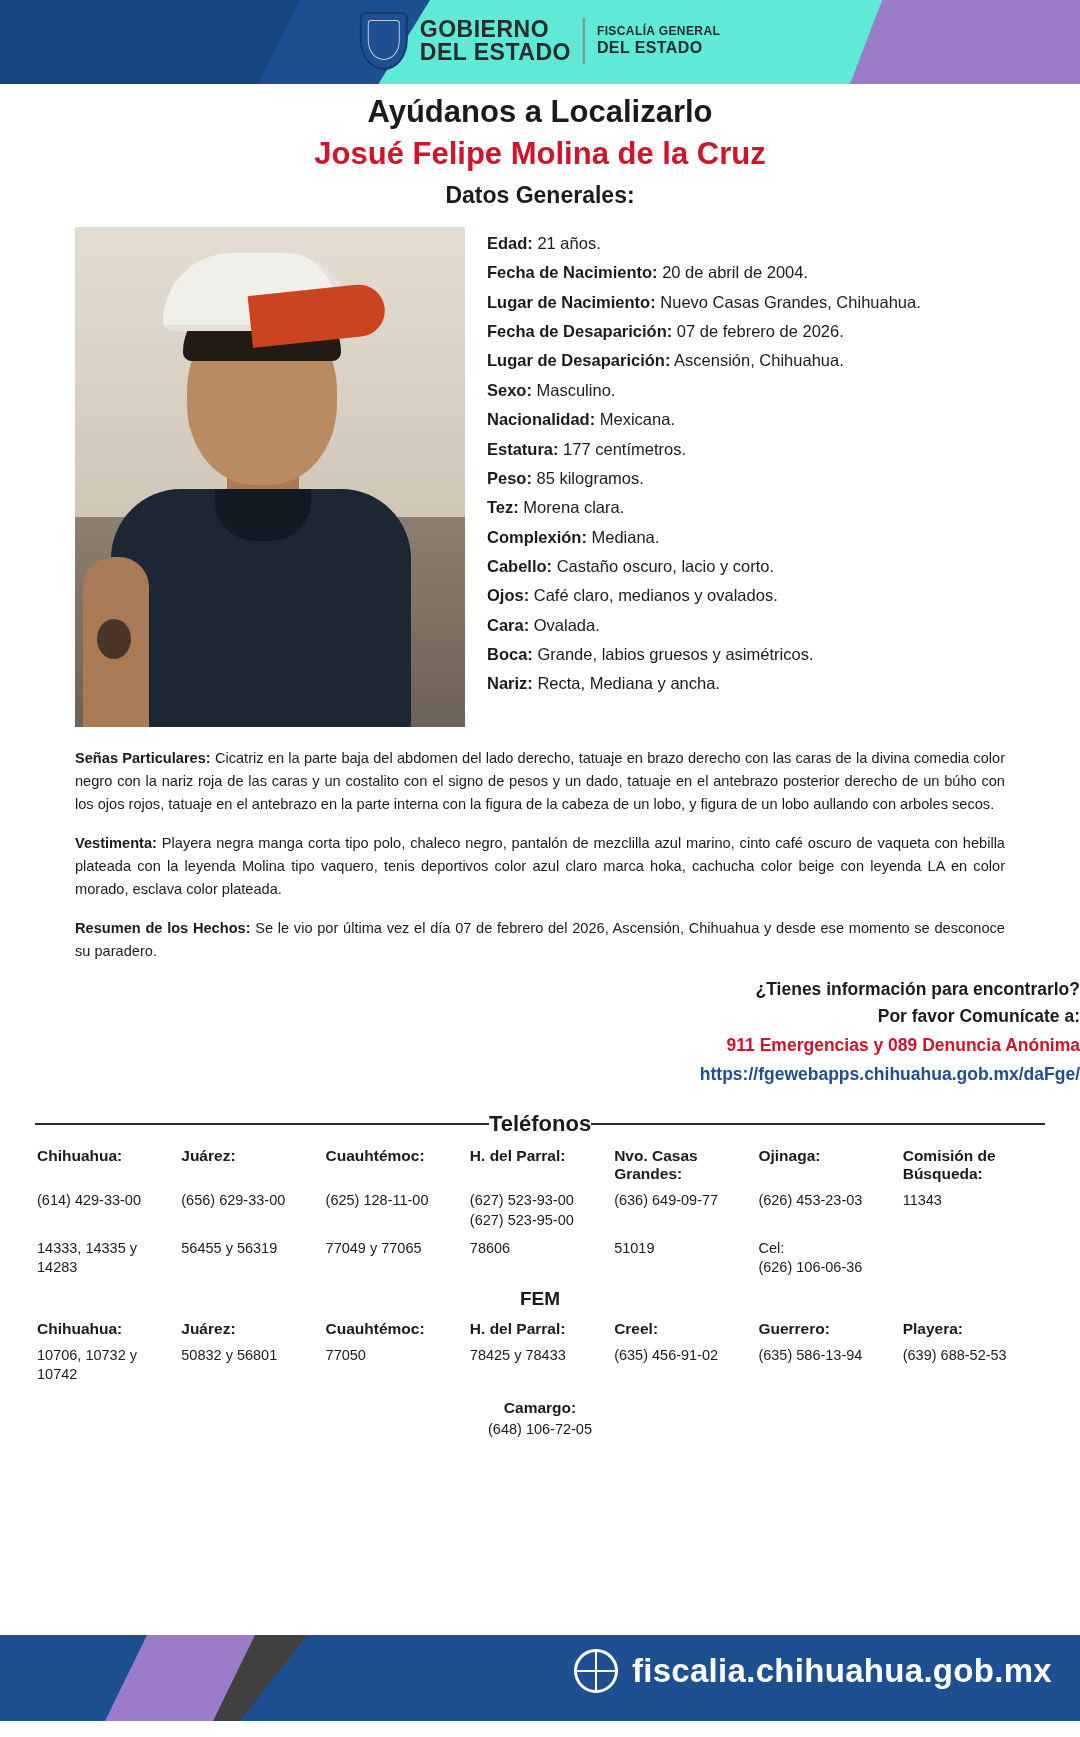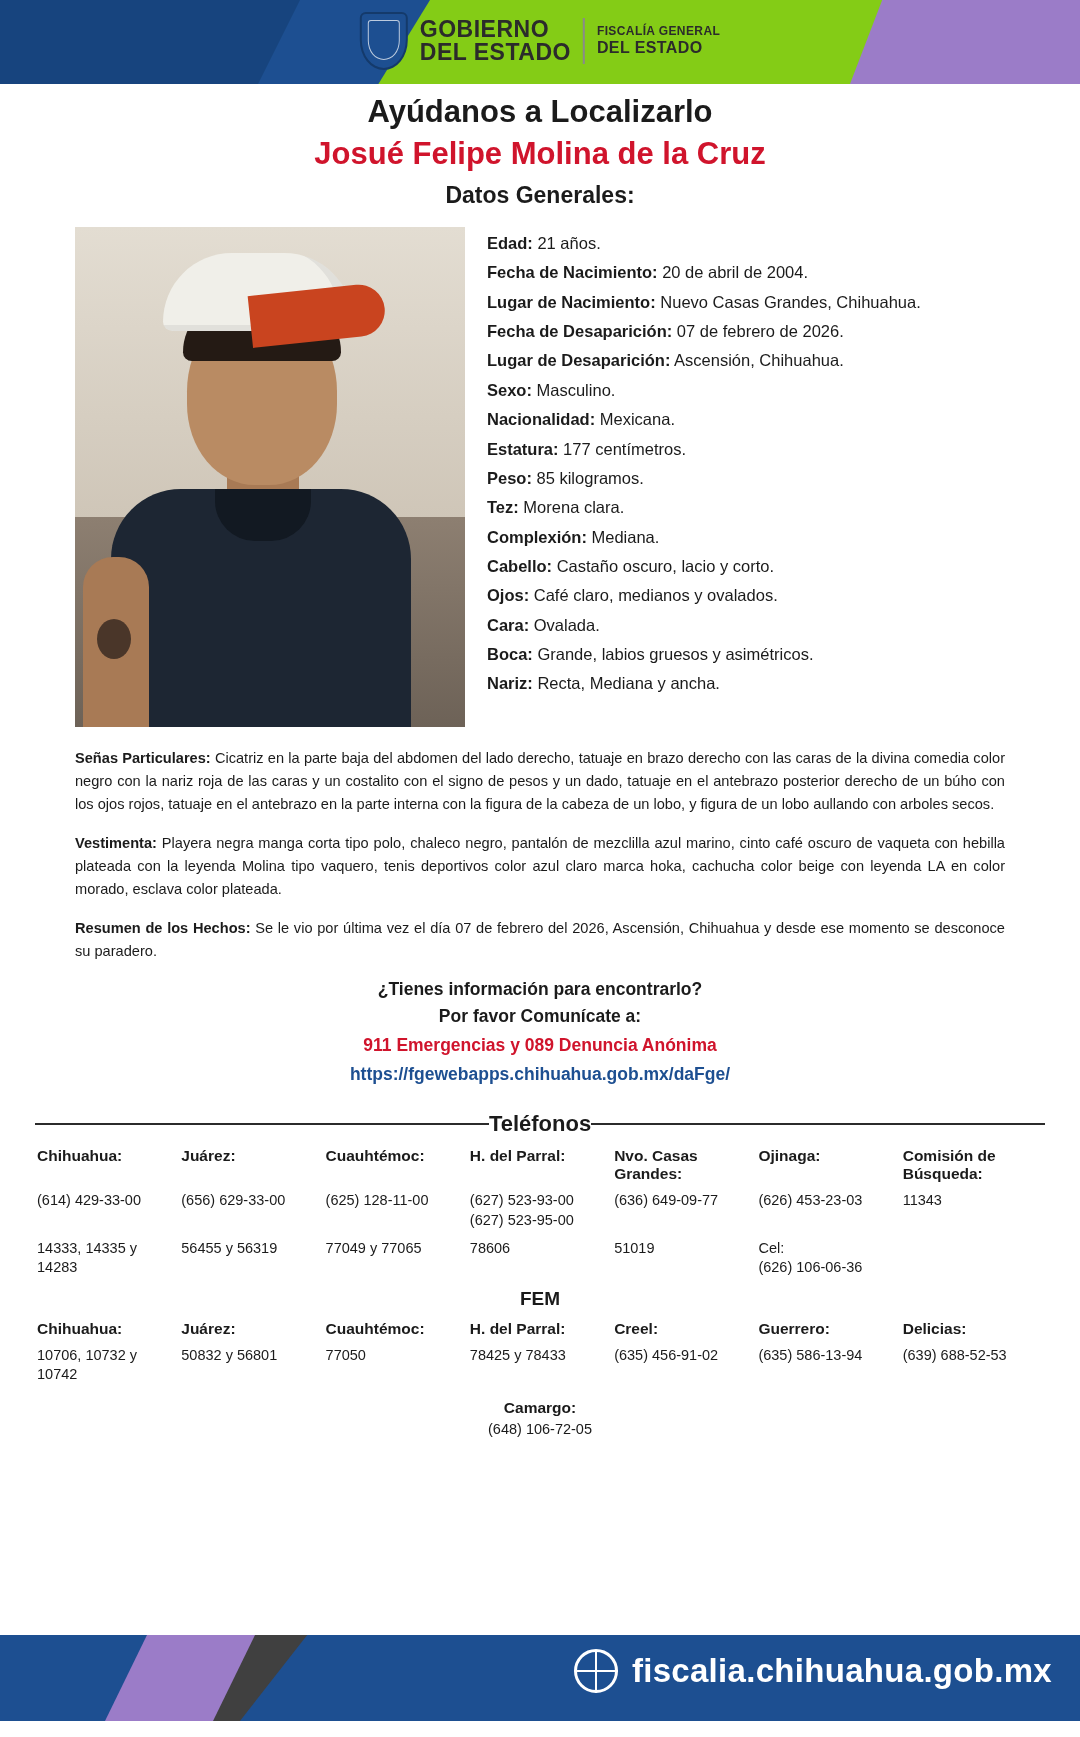--- a/index.html
+++ b/index.html
@@ -12,21 +12,21 @@
     color: #1a1a1a;
     position: relative;
     overflow: hidden;
   }
 
   
   .header {
     position: relative;
     height: 84px;
     width: 100%;
-    background: #84cc16;
+    background: #5eead4;
   }
   .hdr-blue-left {
     position: absolute;
     left: 0; top: 0;
     width: 430px; height: 84px;
     background: #1d4f91;
     clip-path: polygon(0 0, 100% 0, 88% 100%, 0 100%);
   }
   .hdr-blue-left2 {
     position: absolute;
@@ -161,21 +161,21 @@
     padding: 20px 75px 0 75px;
     font-size: 14.6px;
     line-height: 1.58;
     text-align: justify;
     color:#1b1b1b;
   }
   .paras p { margin: 0 0 16px 0; }
   .paras .k { font-weight: bold; }
 
   
-  .contact { text-align:center; margin-top: 12px; }
+  .contact { text-align:right; margin-top: 12px; }
   .contact .c1 { font-size: 17.5px; font-weight:bold; color:#1b1b1b; }
   .contact .c2 { font-size: 17.5px; font-weight:bold; color:#1b1b1b; margin-top:6px;}
   .contact .c3 { font-size: 17.5px; font-weight:bold; color:#d0142c; margin-top:8px;}
   .contact .c4 { font-size: 17.5px; font-weight:bold; color:#1d4f91; margin-top:8px;}
 
   
   .phones-wrap { margin-top: 26px; padding: 0 35px; }
   .phones-title-row {
     display:flex; align-items:center; 
   }
@@ -350,21 +350,21 @@
 
   <table class="ph">
     <tbody id="fem-body">
         <tr>
           <td class="ph-head">Chihuahua:</td>
           <td class="ph-head">Juárez:</td>
           <td class="ph-head">Cuauhtémoc:</td>
           <td class="ph-head">H. del Parral:</td>
           <td class="ph-head">Creel:</td>
           <td class="ph-head">Guerrero:</td>
-          <td class="ph-head">Delicias:</td>
+          <td class="ph-head">Playera:</td>
         </tr>
         <tr>
           <td class="ph-val">10706, 10732 y 10742</td>
           <td class="ph-val">50832 y 56801</td>
           <td class="ph-val">77050</td>
           <td class="ph-val">78425 y 78433</td>
           <td class="ph-val">(635) 456-91-02</td>
           <td class="ph-val">(635) 586-13-94</td>
           <td class="ph-val">(639) 688-52-53</td>
         </tr>

